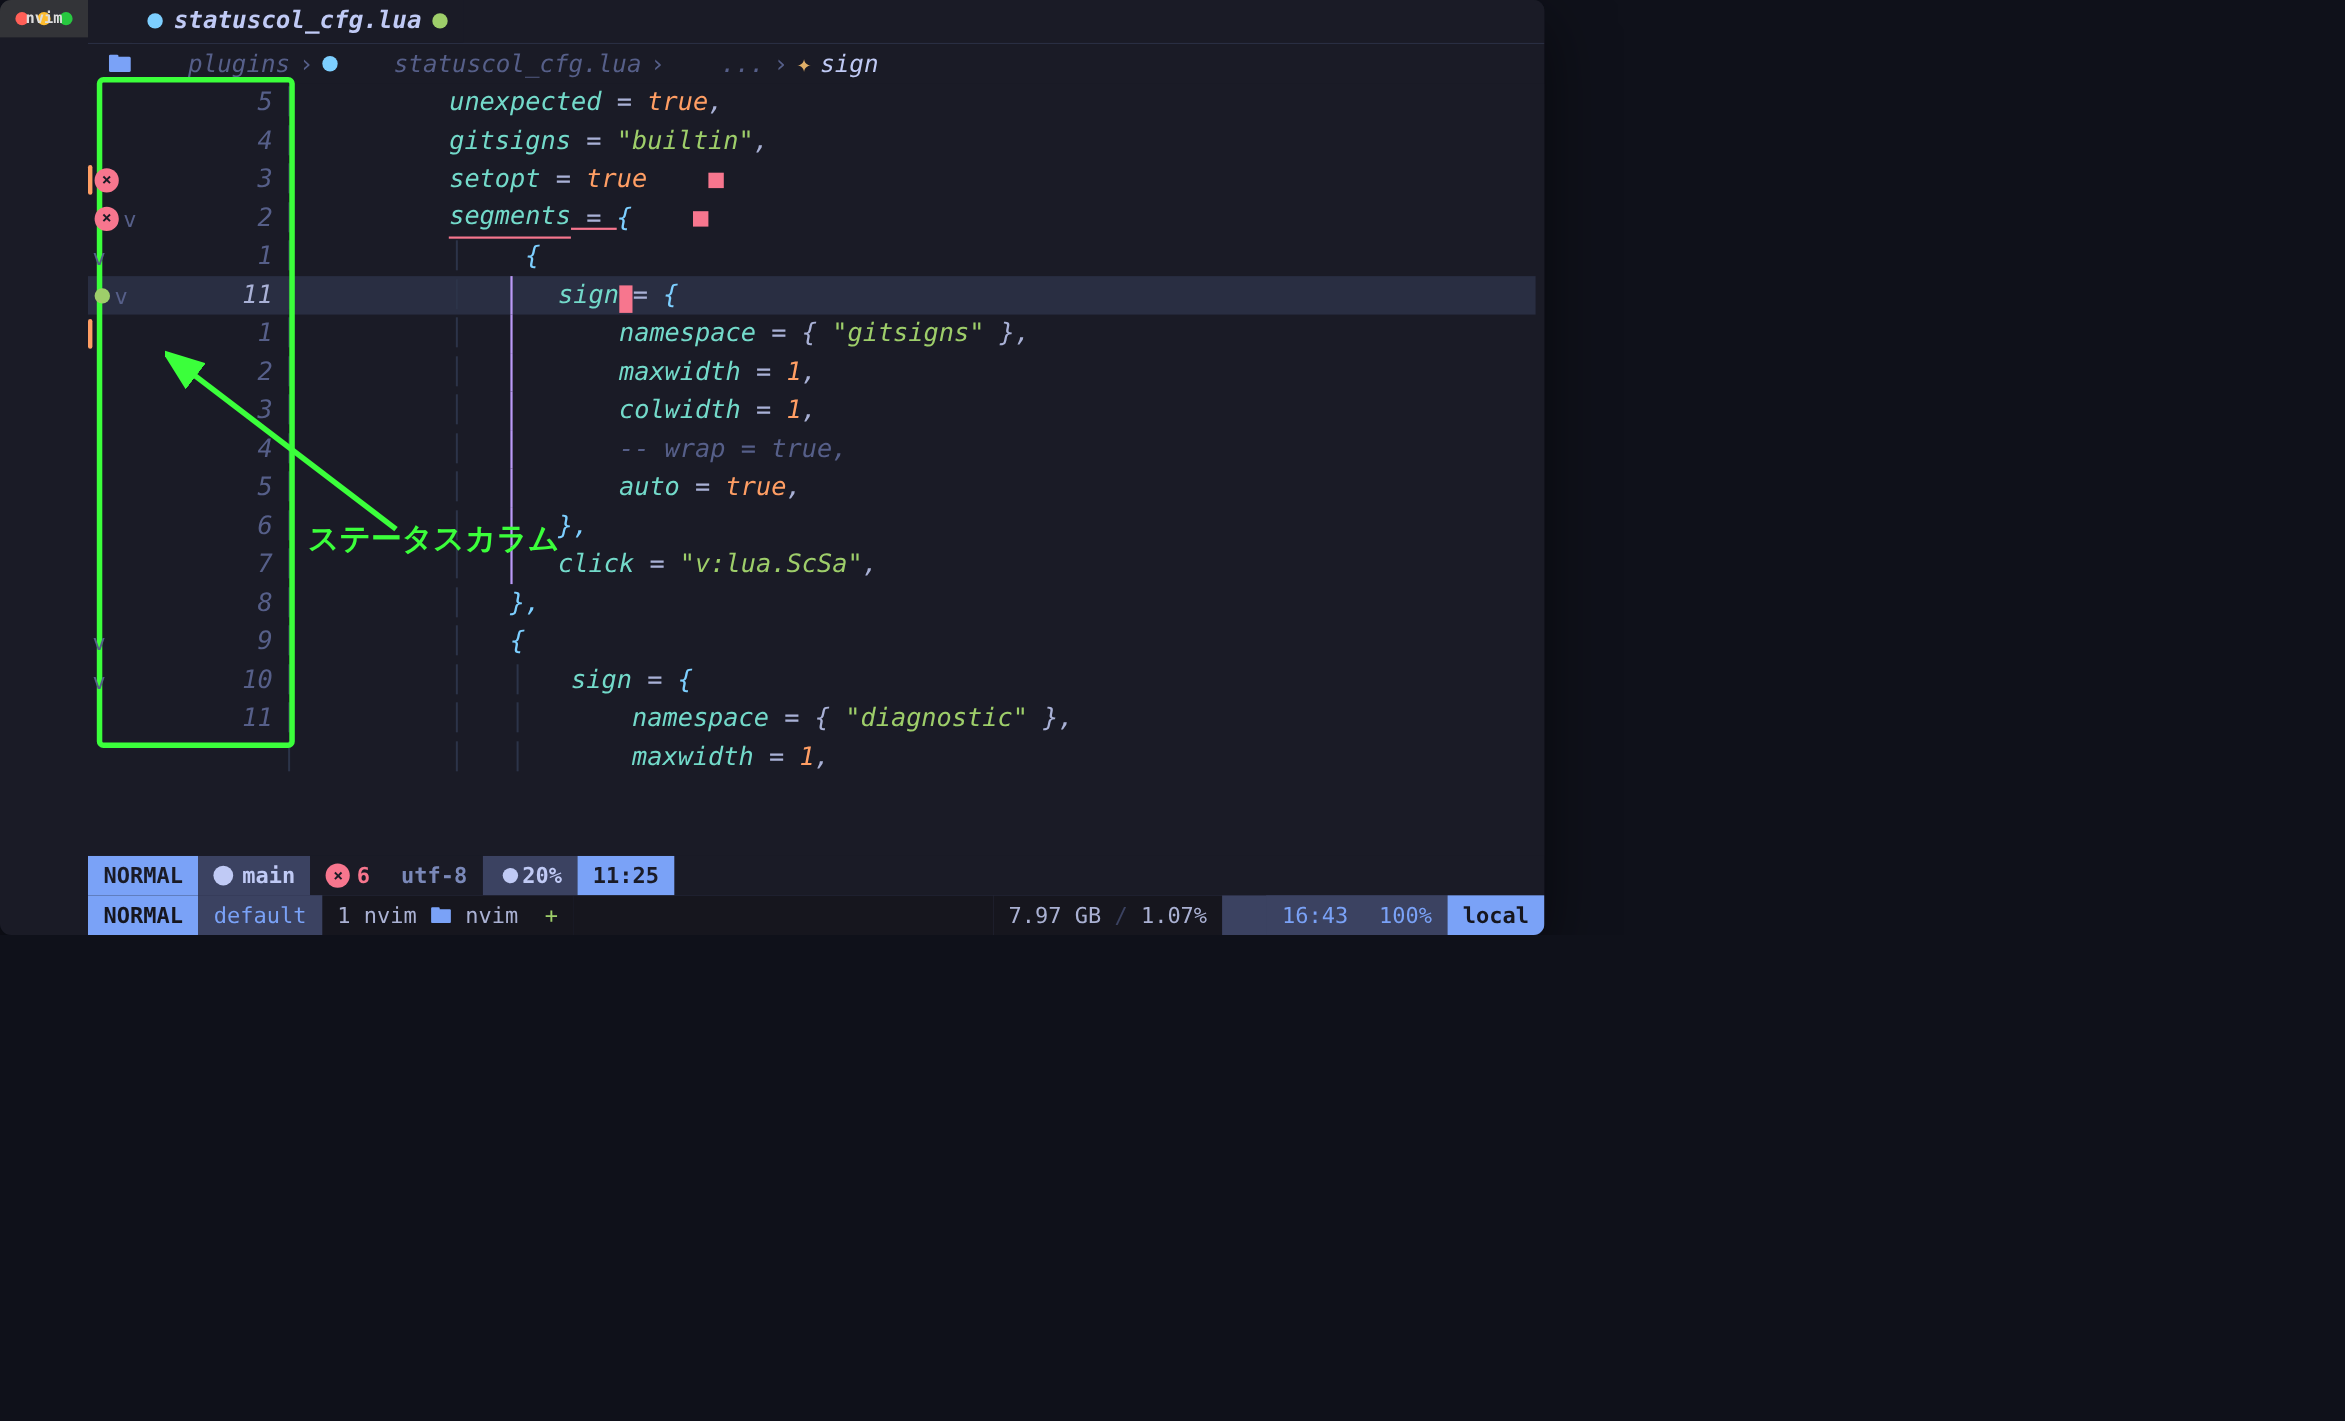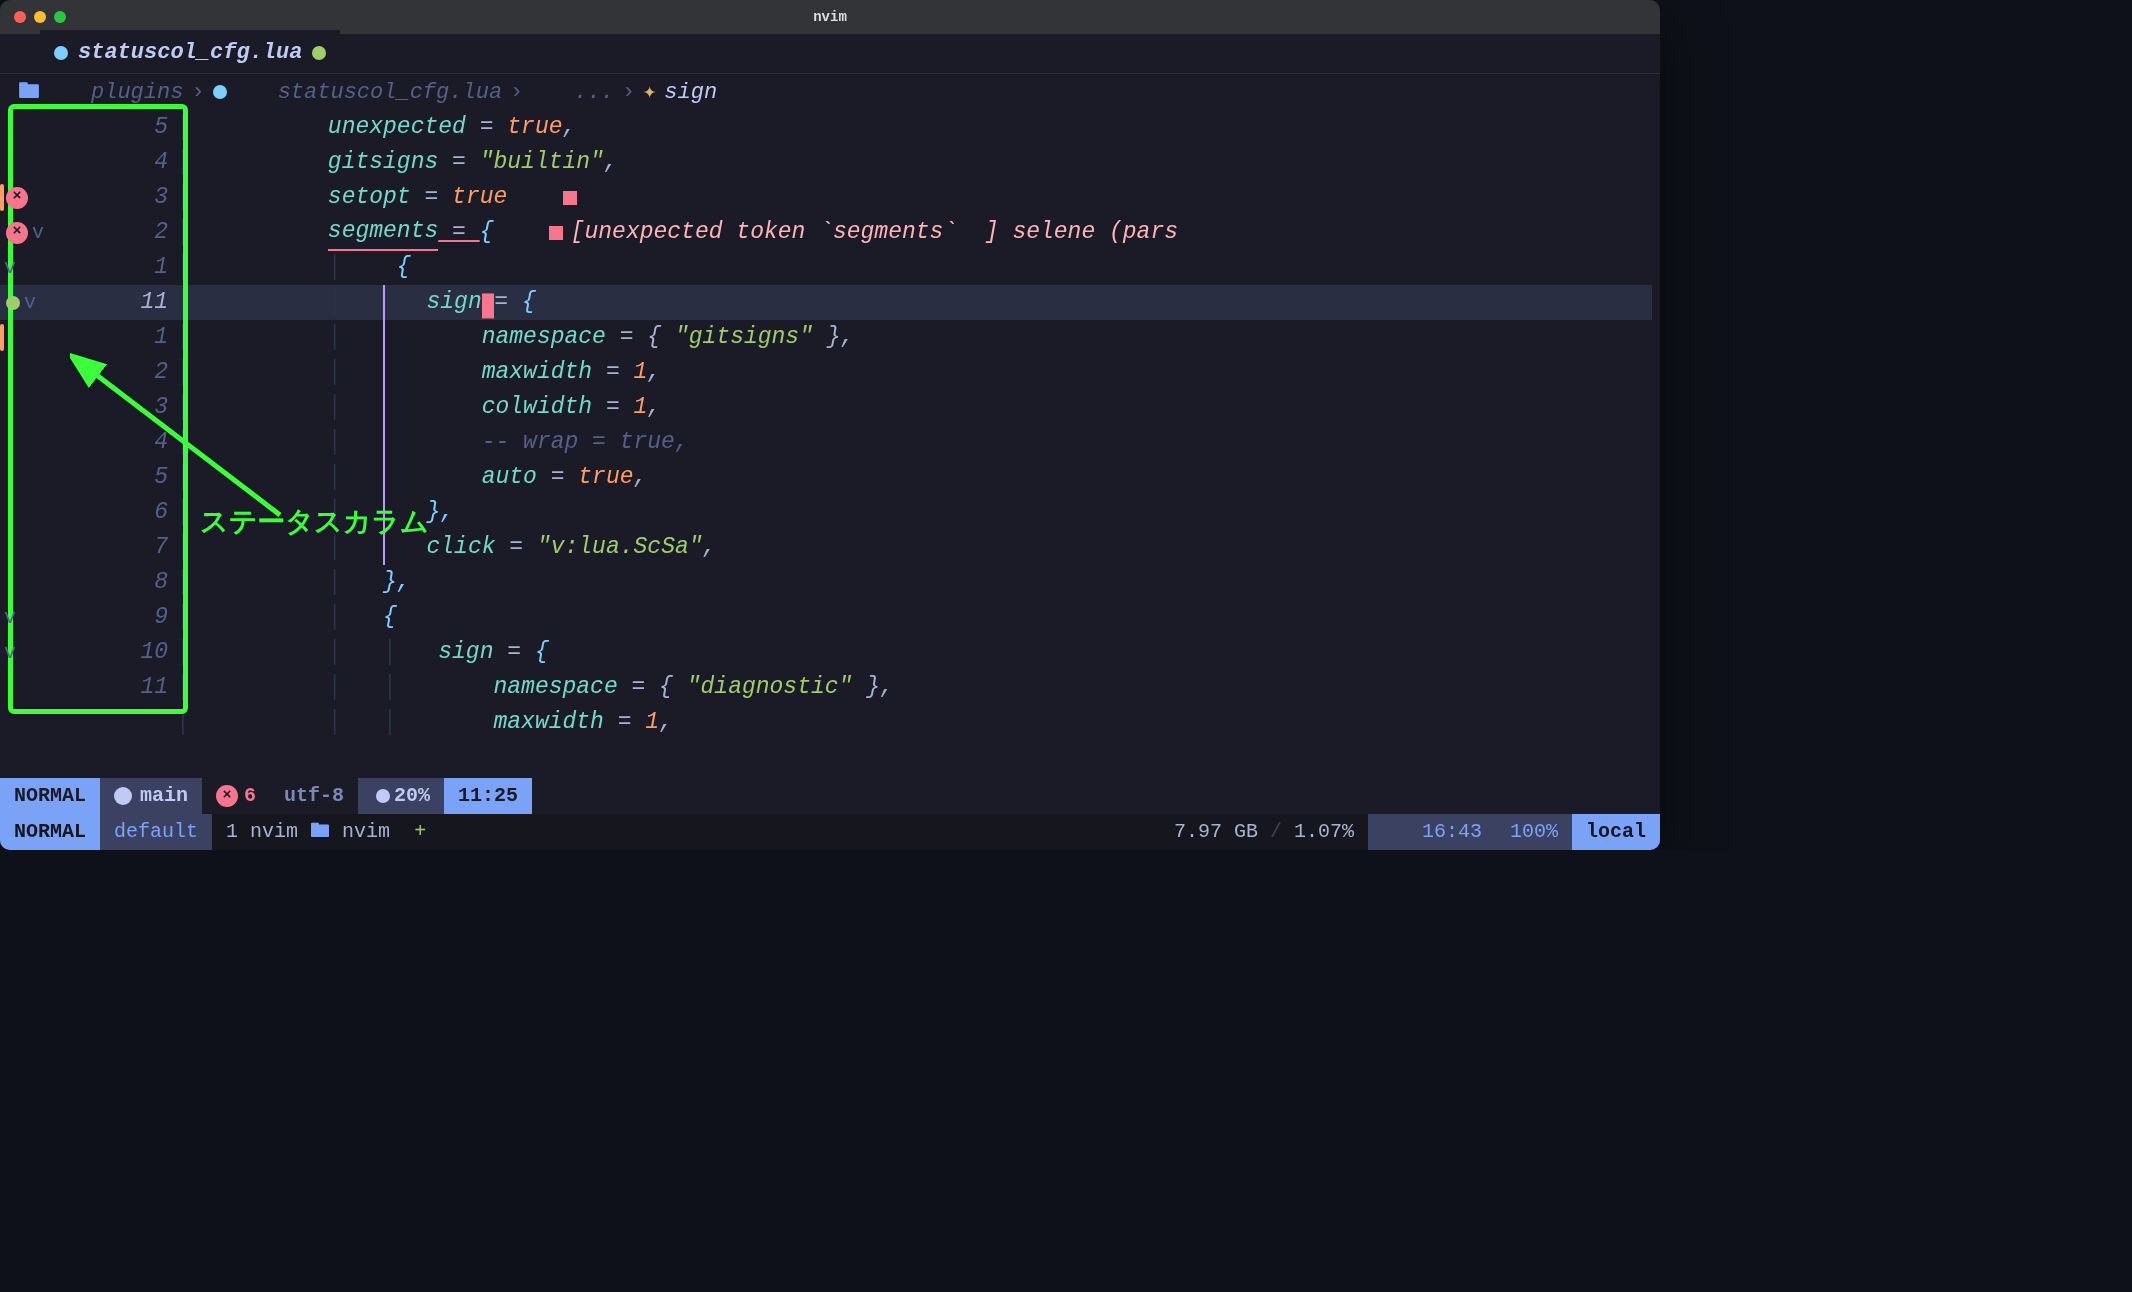--- a/index.html
+++ b/index.html
@@ -34,30 +34,29 @@
   body {
     font-family: var(--mono);
     background: #0f111a;
     color: var(--fg);
     font-size: 23px;
     line-height: 1.5;
   }
 
   
   .window {
-    width: 1660px;
+    width: 1404px;
     height: 850px;
     margin: 0;
     background: var(--bg);
     border-radius: 10px;
     overflow: hidden;
     display: flex;
-    flex-direction: column;
+    flex-direction: row;
     box-shadow: 0 20px 60px rgba(0,0,0,.5);
-    font-family: Liberation Mono, monospace;
   }
   .titlebar {
     height: 34px;
     background: var(--titlebar);
     display: flex;
     align-items: center;
     padding: 0 14px;
     font-size: 14px;
     color: #ddd;
     position: relative;
@@ -303,21 +302,21 @@
         </div>
         <span class="indent">│          </span><span class="field">setopt</span><span class="delim"> = </span><span class="bool">true</span><span>    </span><span class="diag-box"></span>
       </div>
 
       <div class="line">
         <div class="statuscol warn">
           <span class="diag">×</span>
           <span class="fold">v</span>
           <span class="num">2</span>
         </div>
-        <span class="indent">│          </span><span class="field-underlined">segments</span><span class="delim underline"> = </span><span class="punct">{</span><span>    </span><span class="diag-box"></span><span class="diag-inline">[unexpected token `segments`  ] selene (pars</span>
+        <span class="indent">│          </span><span class="field-underlined">segments</span><span class="delim underline"> = </span><span class="punct">{</span><span>    </span><span class="diag-box"></span>
       </div>
 
       <div class="line">
         <div class="statuscol">
           <span class="fold">v</span>
           <span class="num">1</span>
         </div>
         <span class="indent">│          </span><span class="indent">│ </span><span class="punct">   {</span>
       </div>
 

